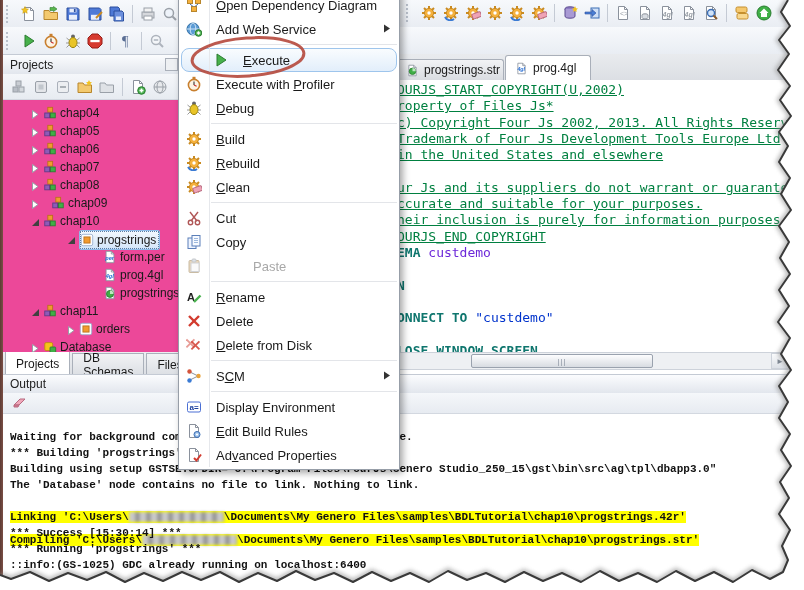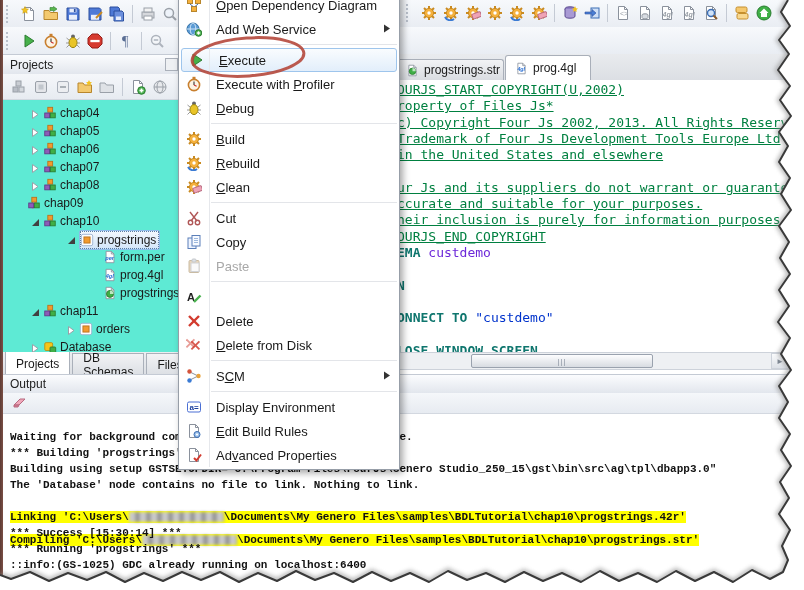--- a/index.html
+++ b/index.html
@@ -52,23 +52,23 @@
   .redact{display:inline-block;width:95px;height:10px;vertical-align:middle;
           background:repeating-linear-gradient(90deg,#c9c9c9 0 6px,#9b9b9b 6px 11px);filter:blur(1.5px);}
   
   #ctxmenu{position:absolute;left:178px;top:-10px;width:220px;background:#fff;
            border:1px solid #979ea8;box-shadow:3px 3px 7px rgba(0,0,0,.35);padding:2px 0;z-index:30;}
   .mitem{position:relative;height:24px;display:flex;align-items:center;font-size:13px;color:#1a1a1a;}
   .mico{width:30px;display:flex;align-items:center;justify-content:center;flex:0 0 auto;}
   .mlabel{padding-left:7px;flex:1;}
   .msub{width:16px;color:#444;font-size:9px;}
   .msep{height:1px;background:#e3e5e9;margin:3px 2px 3px 32px;}
-  .mhl{background:linear-gradient(#f9fcfe,#e2eefb);border:1px solid #9ec5ec;border-radius:3px;
-       margin:0 2px;height:22px;}
-  .mdisabled{color:#a8a8a8;}
+  .mhl{background:linear-gradient(#f9fcfe,#e2eefb);border:1px solid #9ec5ec;border-radius:8px;
+       margin:0 2px;height:22px;padding-left:24px;}
+  .mdisabled{color:#a8a8a8;gap:37px;}
   .mdisabled .mico{opacity:.45;}
   u{text-decoration:underline;}
 </style>
 </head>
 <body>
 
 <div id="root">
 
   <div class="tbrow" style="top:0;" id="tb1">
       <span class="grip"></span>
@@ -363,21 +363,21 @@
           </svg></span>
       </span>
       <span class="tbtn">
         <span class="icon16"><svg viewBox="0 0 16 16" width="16" height="16">
             <circle cx="8" cy="8" r="6" fill="#e7e9ec" stroke="#9aa0a8"></circle>
             <ellipse cx="8" cy="8" rx="3" ry="6" fill="none" stroke="#9aa0a8"></ellipse>
             <line x1="2" y1="8" x2="14" y2="8" stroke="#9aa0a8"></line>
           </svg></span>
       </span>
     </div>
-  <div class="abs" style="left:3px;top:100px;width:204px;height:252px;background:#5eead4;overflow:hidden;" id="ptree">
+  <div class="abs" style="left:3px;top:100px;width:204px;height:252px;background:#ec4899;overflow:hidden;" id="ptree">
       <span class="tarrow" style="left: 28px; top: 8px;"><svg width="9" height="9" viewBox="0 0 9 9">
           <polygon points="1.5,0.5 7,4.5 1.5,8.5" fill="#fff" stroke="#9aa0a8"></polygon>
         </svg></span>
       <div class="trow" style="left: 40px; top: 4px;">
         <span class="icon16" style="width: 14px; height: 14px;"><svg viewBox="0 0 16 16" width="14" height="14">
             <rect x="5.5" y="1.5" width="5.5" height="5.5" fill="#f29a2e" stroke="#b8711c"></rect>
             <rect x="2" y="8" width="5.5" height="5.5" fill="#8e5bb8" stroke="#5f3a85"></rect>
             <rect x="8.5" y="8" width="5.5" height="5.5" fill="#3faf46" stroke="#2a7d30"></rect>
           </svg></span>
         <span class="tlabel">chap04</span>
@@ -422,21 +422,21 @@
         <span class="icon16" style="width: 14px; height: 14px;"><svg viewBox="0 0 16 16" width="14" height="14">
             <rect x="5.5" y="1.5" width="5.5" height="5.5" fill="#f29a2e" stroke="#b8711c"></rect>
             <rect x="2" y="8" width="5.5" height="5.5" fill="#8e5bb8" stroke="#5f3a85"></rect>
             <rect x="8.5" y="8" width="5.5" height="5.5" fill="#3faf46" stroke="#2a7d30"></rect>
           </svg></span>
         <span class="tlabel">chap08</span>
       </div>
       <span class="tarrow" style="left: 28px; top: 98px;"><svg width="9" height="9" viewBox="0 0 9 9">
           <polygon points="1.5,0.5 7,4.5 1.5,8.5" fill="#fff" stroke="#9aa0a8"></polygon>
         </svg></span>
-      <div class="trow" style="left: 24px; top: 94px;">
+      <div class="trow" style="left: 48px; top: 94px;">
         <span class="icon16" style="width: 14px; height: 14px;"><svg viewBox="0 0 16 16" width="14" height="14">
             <rect x="5.5" y="1.5" width="5.5" height="5.5" fill="#f29a2e" stroke="#b8711c"></rect>
             <rect x="2" y="8" width="5.5" height="5.5" fill="#8e5bb8" stroke="#5f3a85"></rect>
             <rect x="8.5" y="8" width="5.5" height="5.5" fill="#3faf46" stroke="#2a7d30"></rect>
           </svg></span>
         <span class="tlabel">chap09</span>
       </div>
       <span class="tarrow" style="left: 28px; top: 116px;"><svg width="9" height="9" viewBox="0 0 9 9">
           <polygon points="1,8 8,8 8,1" fill="#404040"></polygon>
         </svg></span>
@@ -748,20 +748,21 @@
         <span class="mlabel">Paste</span>
       </div>
       <div class="msep"></div>
       <div class="mitem">
         <span class="mico">
           <span class="icon16"><svg viewBox="0 0 16 16" width="16" height="16">
               <text x="1" y="12" font-size="11" font-weight="bold" fill="#222">A</text>
               <line x1="8" y1="13" x2="14.5" y2="6.5" stroke="#49b14e" stroke-width="2.4"></line>
             </svg></span>
         </span>
+        <span class="mlabel"><u>R</u>ename</span>
       </div>
       <div class="mitem">
         <span class="mico">
           <span class="icon16"><svg viewBox="0 0 16 16" width="16" height="16">
               <g stroke="#d23b2f" stroke-width="2.4" opacity="1">
                 <line x1="3" y1="3" x2="13" y2="13"></line>
                 <line x1="13" y1="3" x2="3" y2="13"></line>
               </g>
             </svg></span>
         </span>

